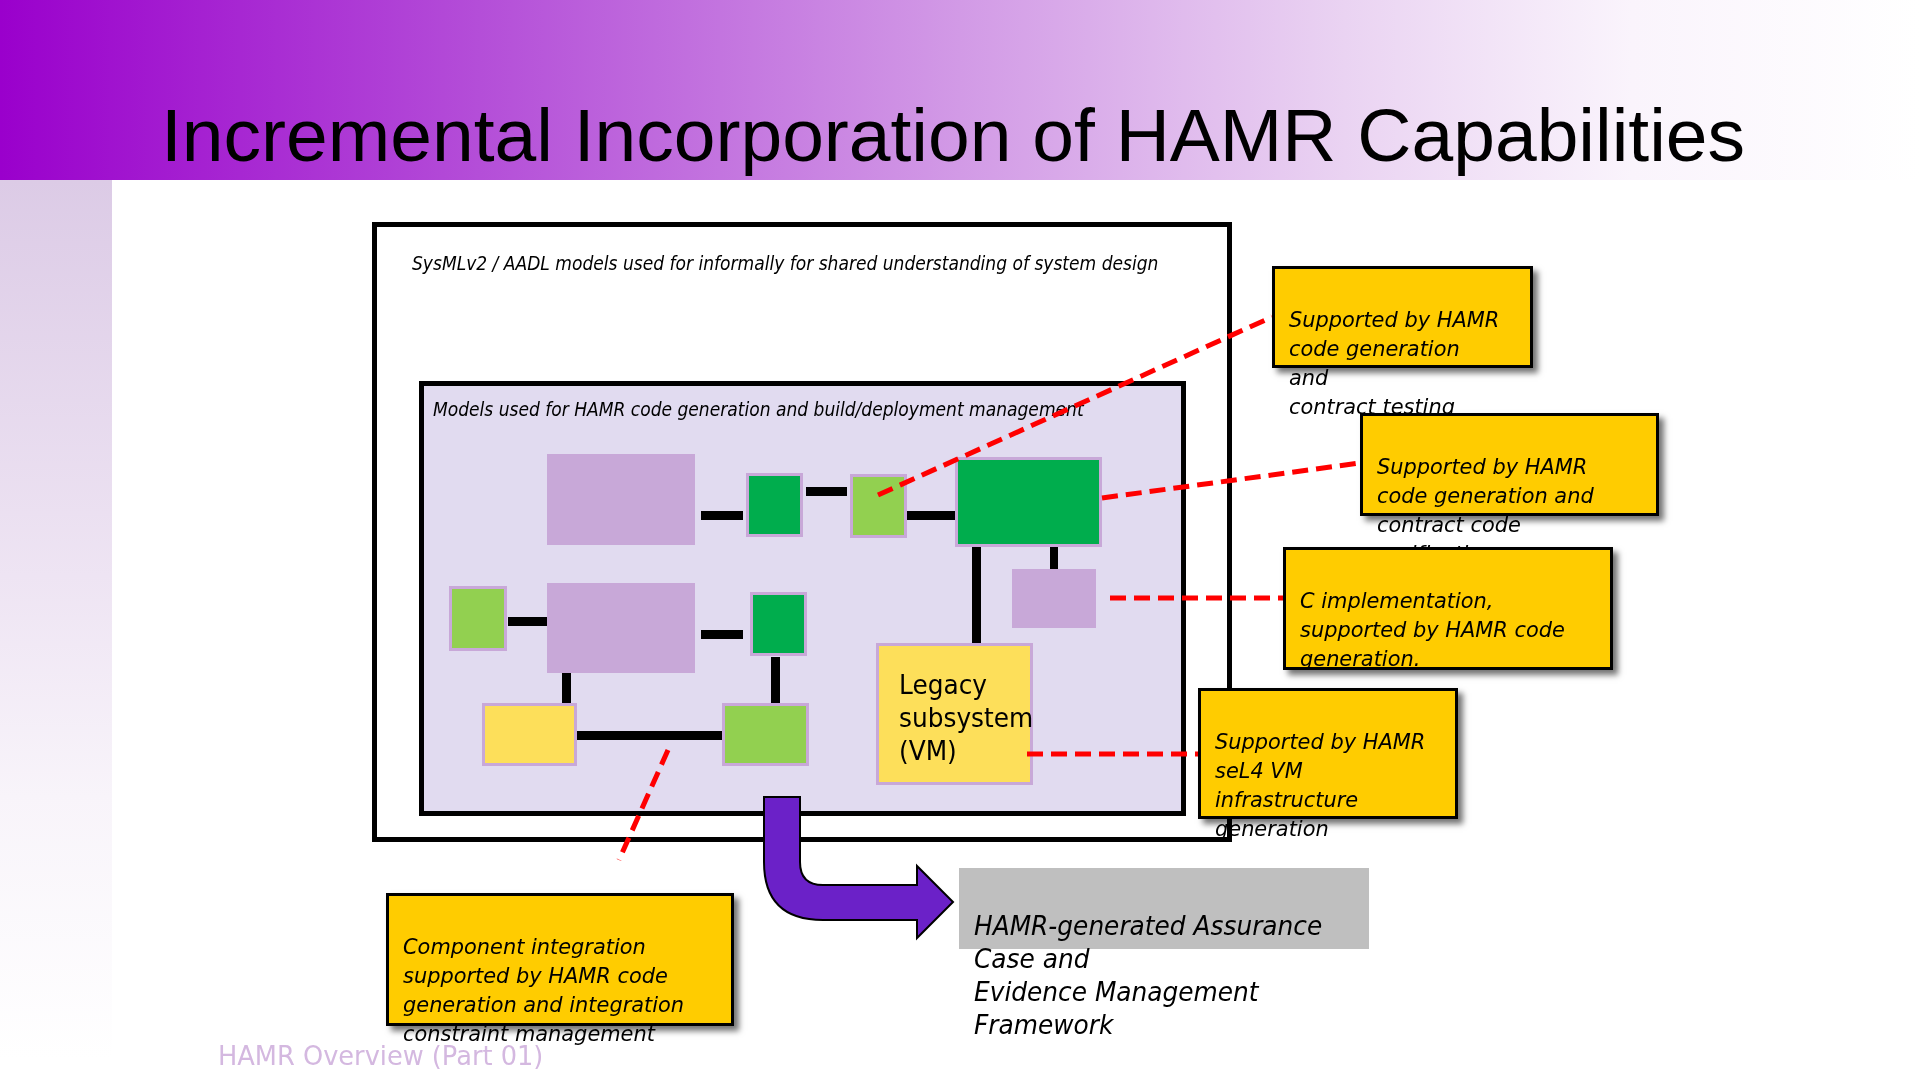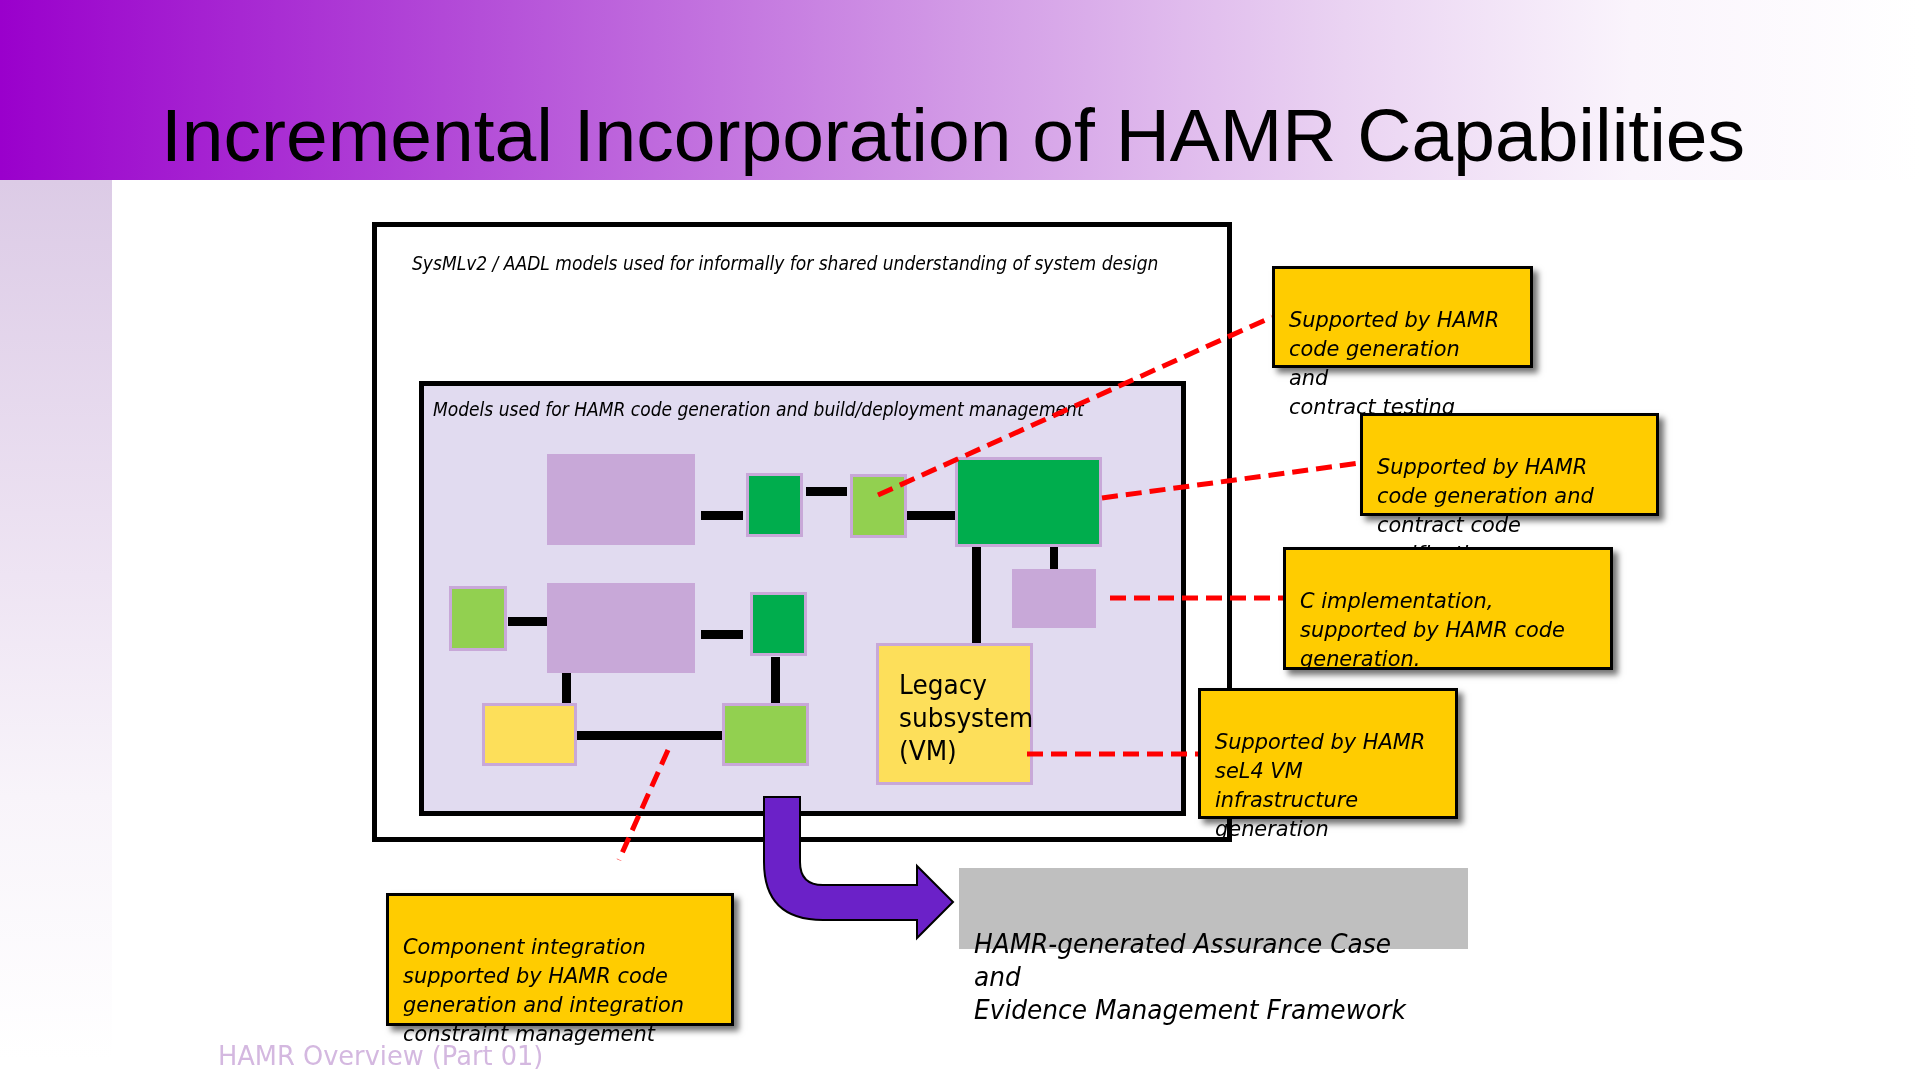--- a/index.html
+++ b/index.html
@@ -55,23 +55,23 @@
     position: absolute; box-sizing: border-box;
     background: #ffcc00; border: 3px solid #000;
     box-shadow: 5px 5px 6px rgba(0,0,0,0.55);
     padding: 7px 14px;
     font-size: 22px; line-height: 29px; font-style: italic; color: #000;
     white-space: pre-line;
     text-decoration: underline;
   }
   .callout span { display: inline-block; transform: scaleX(0.95); transform-origin: left top; white-space: pre-line; }
   .evidence-box {
-    position: absolute; left: 959px; top: 868px; width: 509px; height: 81px;
+    position: absolute; left: 959px; top: 868px; width: 410px; height: 81px;
     background: #bfbfbf; box-sizing: border-box;
-    padding: 26px 15px;
+    padding: 8px 15px;
     font-size: 27px; line-height: 33px; font-style: italic; color: #000;
     white-space: pre-line;
   }
   .evidence-box span { display: inline-block; transform: scaleX(0.92); transform-origin: left top; white-space: pre-line; }
   .footer {
     position: absolute; left: 218px; top: 1040px;
     font-size: 27px; color: #d4b8e0; white-space: nowrap;
     transform: scaleX(0.95); transform-origin: left top;
   }
   svg.overlay { position: absolute; left: 0; top: 0; width: 1920px; height: 1080px; pointer-events: none; }

